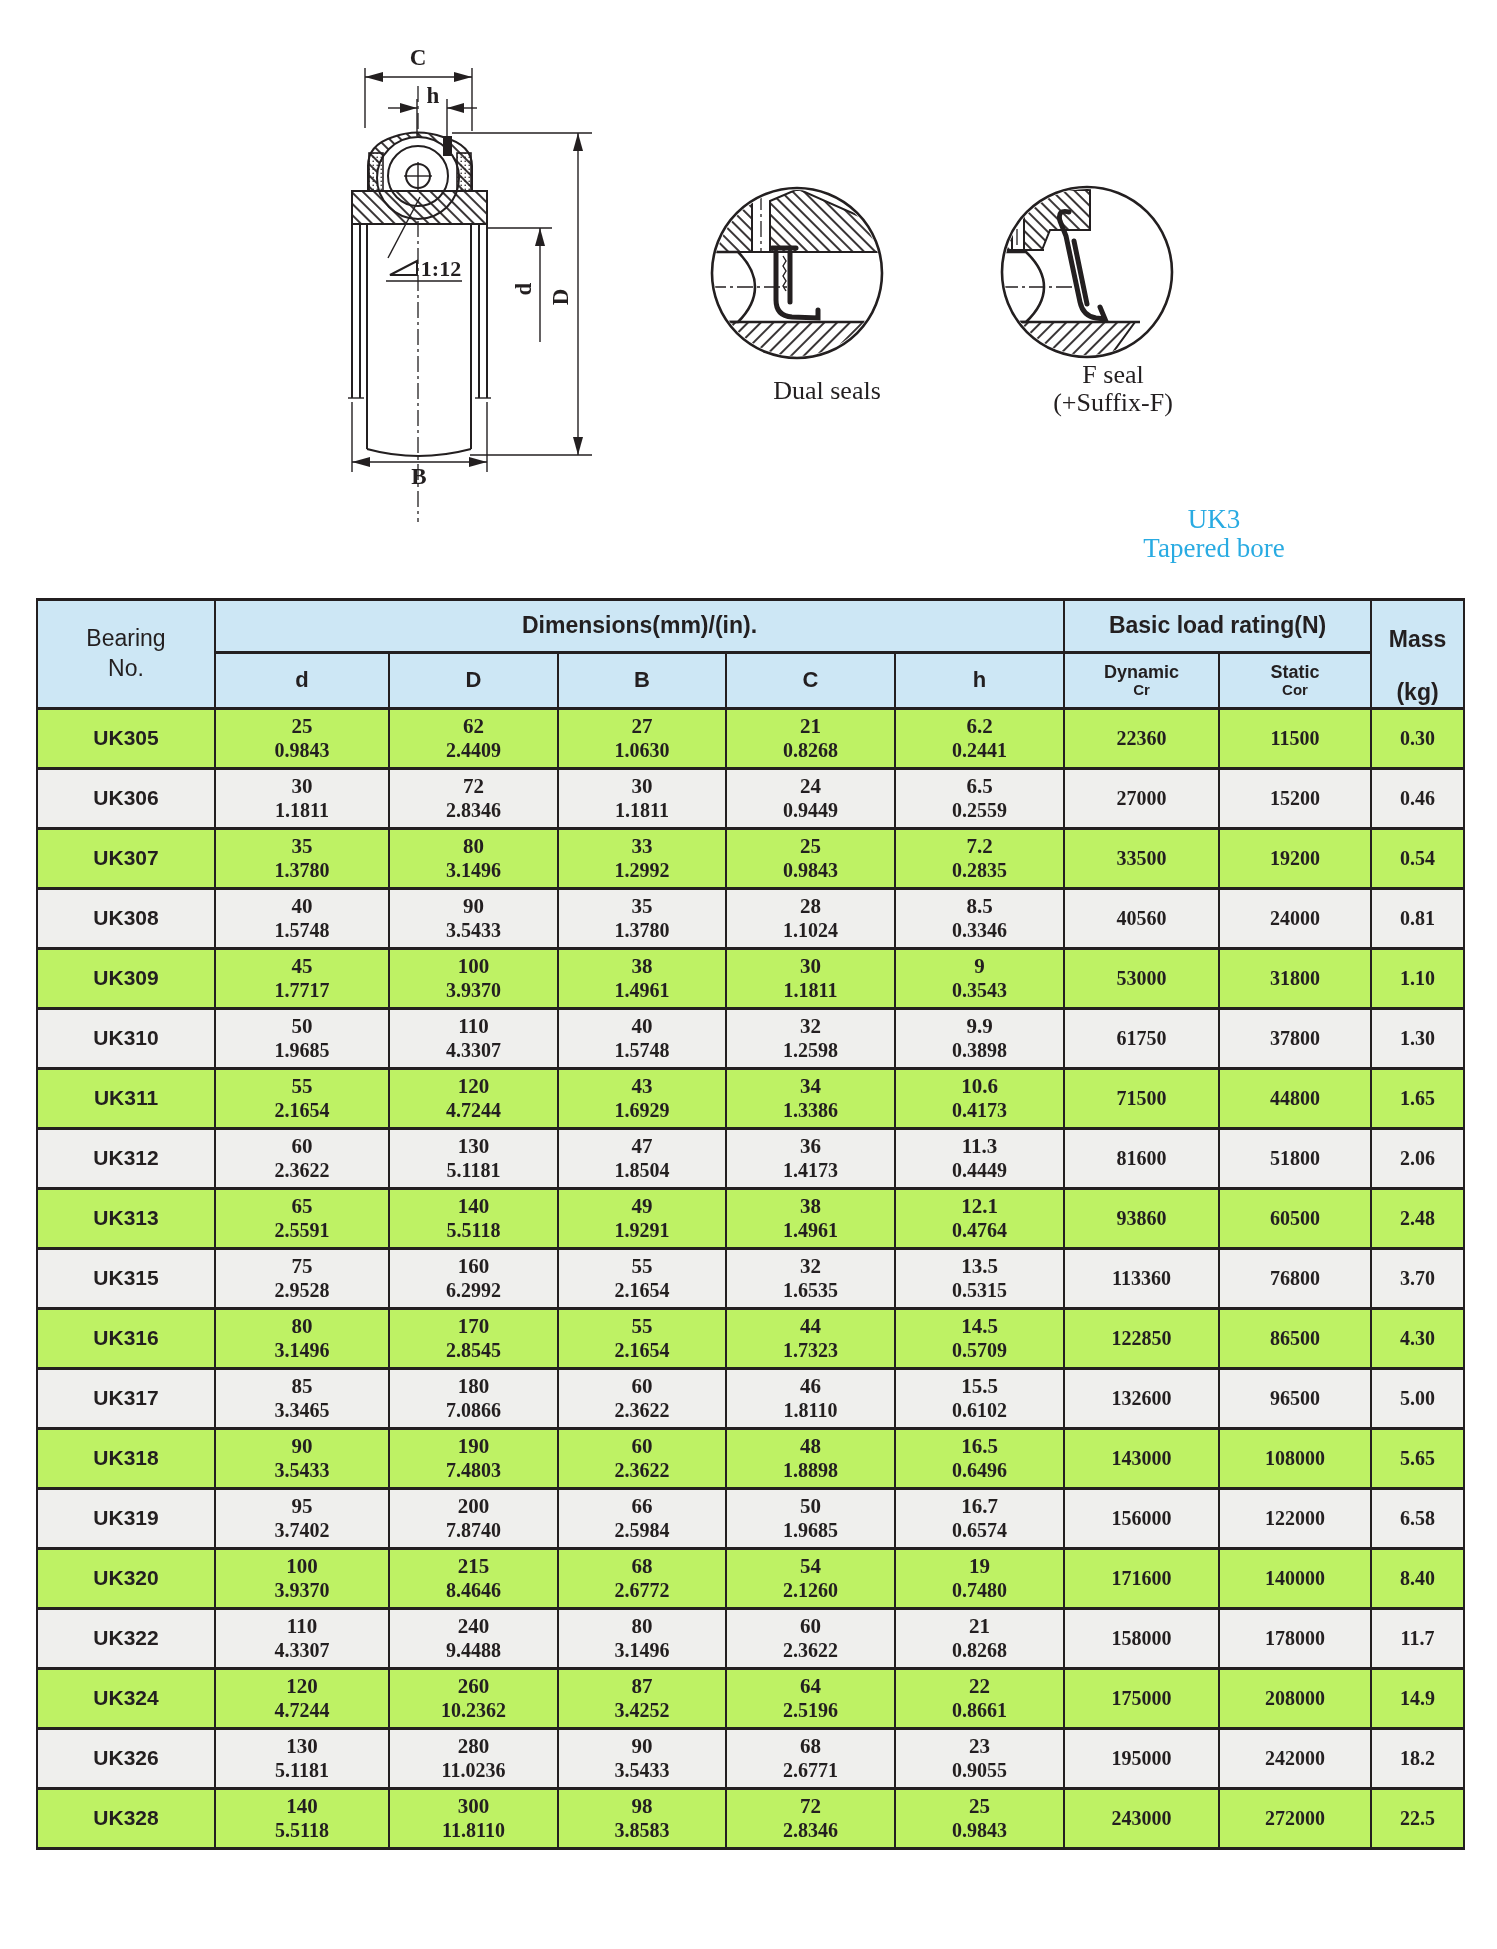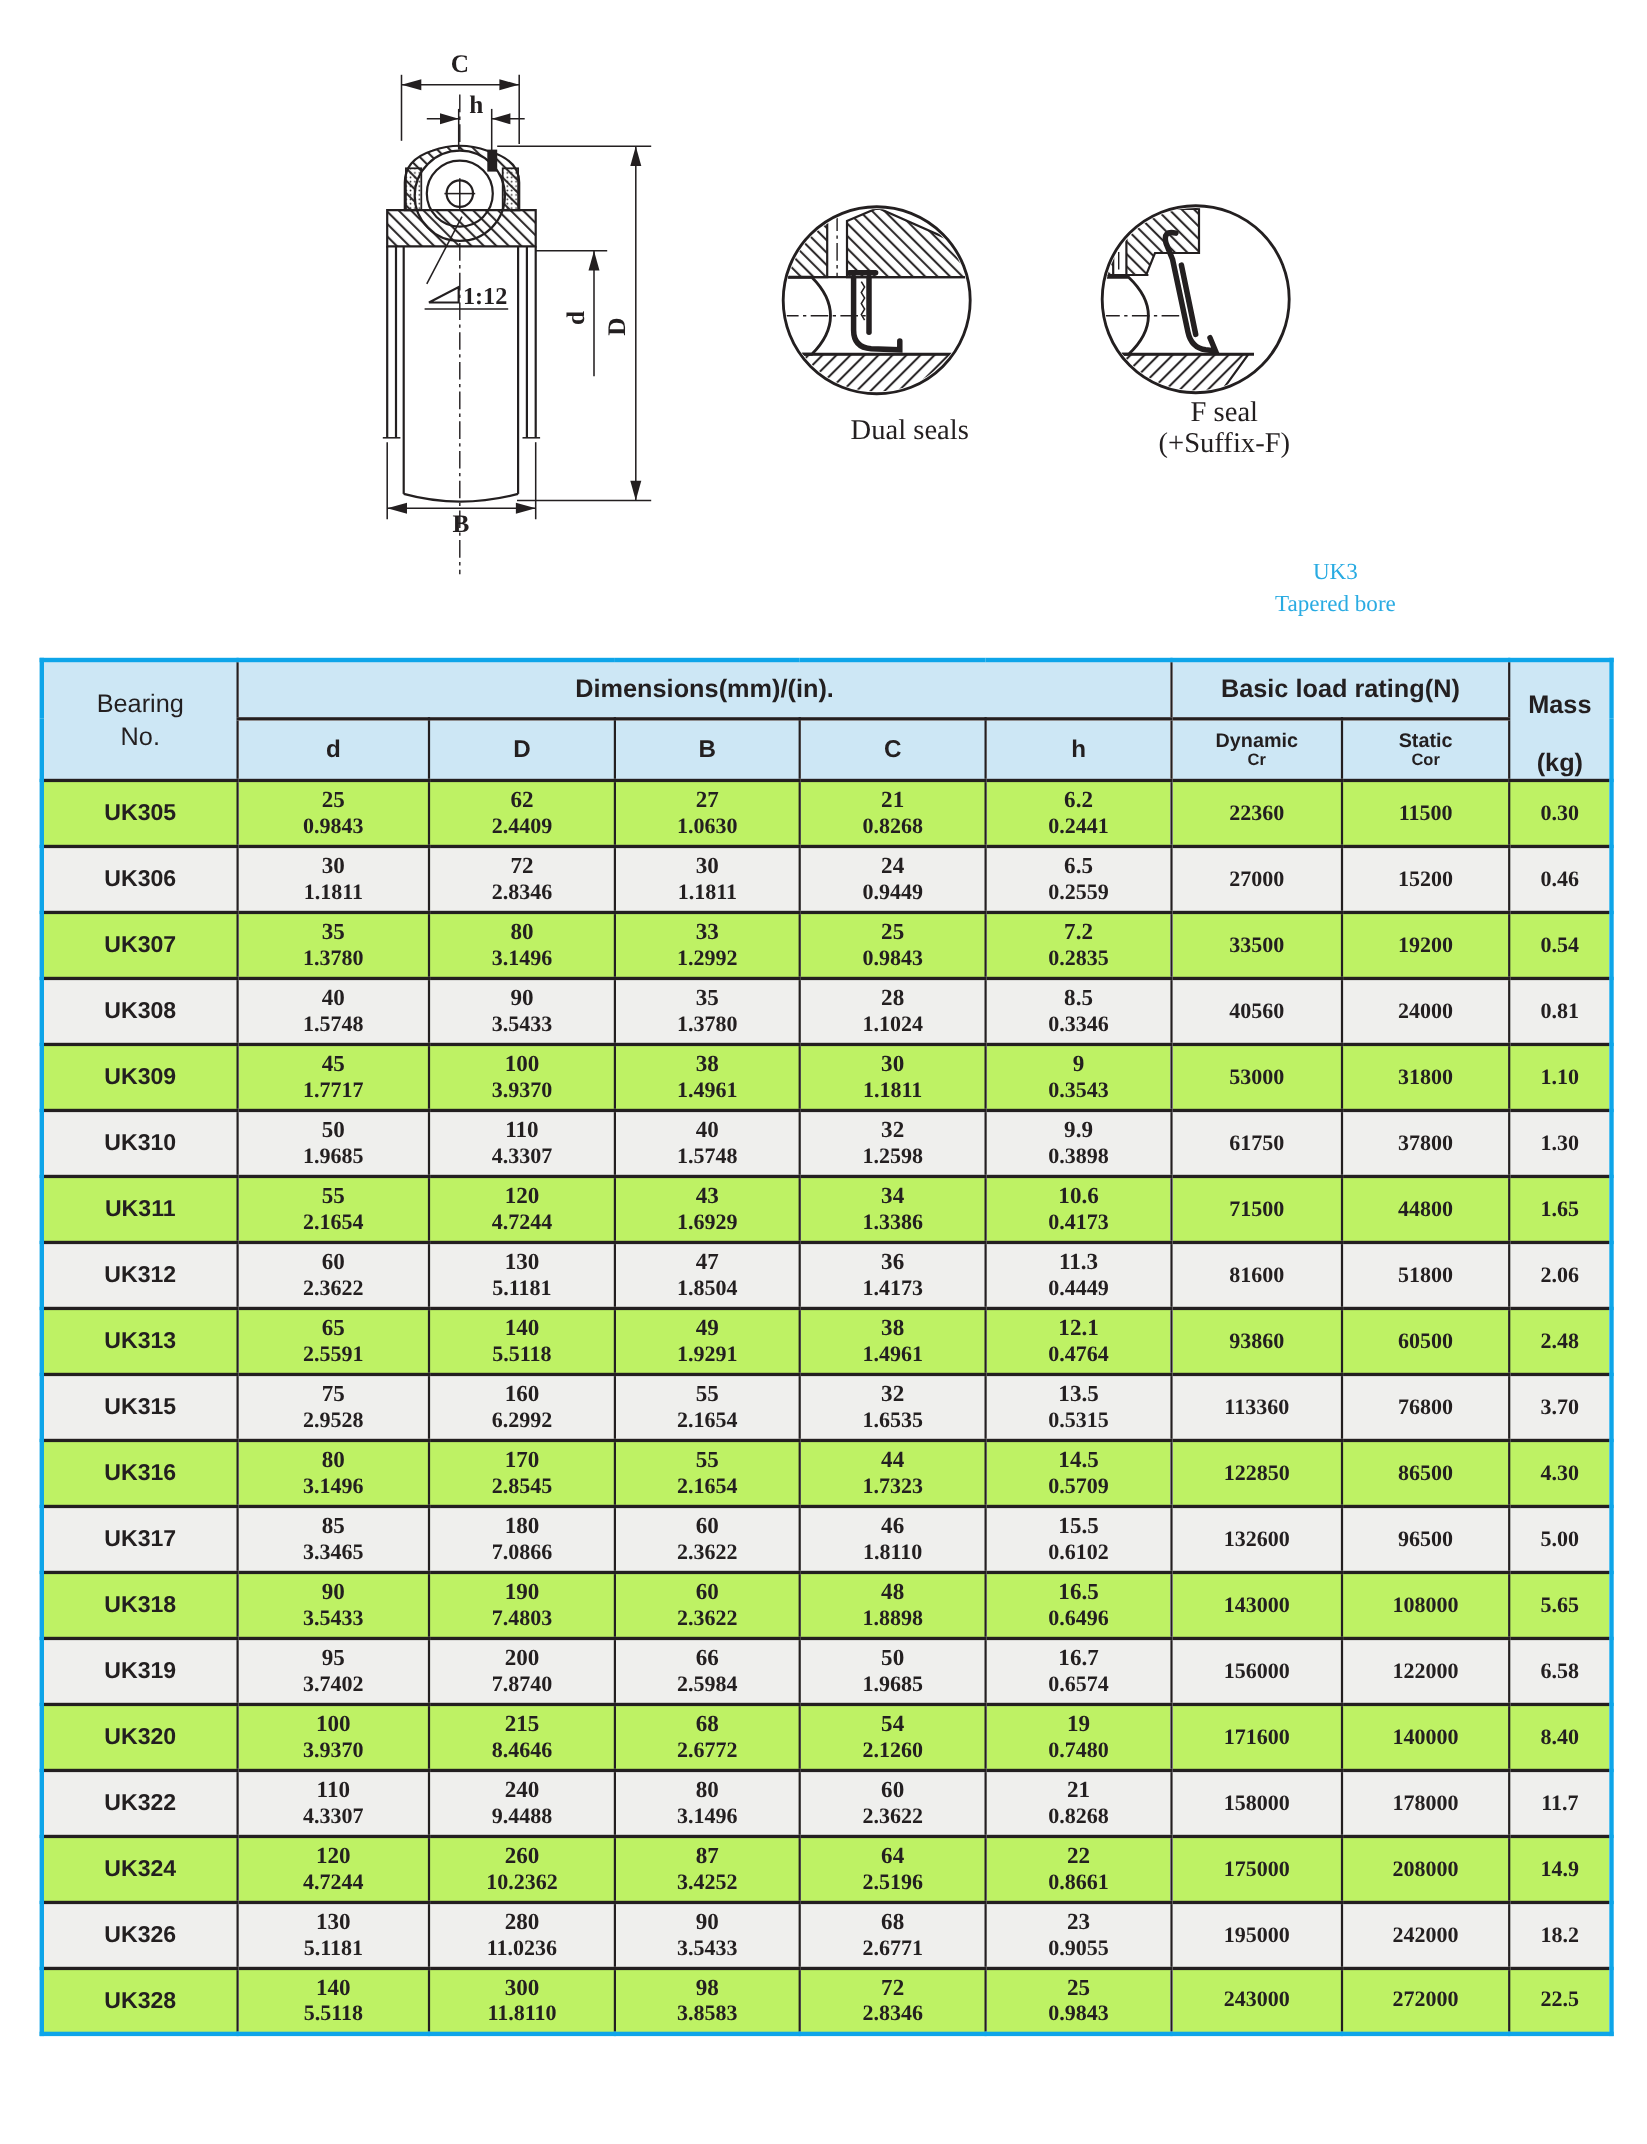--- a/index.html
+++ b/index.html
@@ -4,25 +4,25 @@
 <style>
   html,body{margin:0;padding:0;background:#fff;}
   .sheet{position:relative;width:1497px;height:1949px;background:#ffffff;color:#231f20;overflow:hidden;}
 
   
   .lbl{position:absolute;font-family:"Liberation Serif",serif;color:#231f20;white-space:nowrap;}
   .dimletter{font-weight:700;font-size:23px;transform:translateX(-50%);}
   .rot{transform:translate(-50%,-50%) rotate(-90deg);}
   .taper{font-weight:700;font-size:22px;transform:translateX(-50%);}
   .caption{font-size:26px;transform:translateX(-50%);text-align:center;line-height:28px;}
-  .series{font-size:21px;transform:translateX(-50%);text-align:center;line-height:29px;}
+  .series{font-size:27px;transform:translateX(-50%);text-align:center;line-height:29px;}
 
   
   .tblwrap{position:absolute;left:36px;top:598px;}
-  table{border-collapse:collapse;table-layout:fixed;width:1427px;border:4px solid #0ea5e9;}
+  table{border-collapse:collapse;table-layout:fixed;width:1427px;border:2px solid #0ea5e9;}
   th,td{border:solid #231f20;border-width:3px 2px;text-align:center;vertical-align:middle;padding:0;overflow:hidden;}
   thead th{background:#cde7f5;font-family:"Liberation Sans",sans-serif;font-weight:400;color:#231f20;}
   thead tr.r1{height:43px;}
   thead tr.r2{height:45px;}
   .th-main{font-size:23px;line-height:1.2;font-weight:bold;}
   .th-dim{font-size:22px;font-weight:700;}
   .th-sub .l1{font-size:18px;font-weight:700;line-height:1.05;}
   .th-sub .l2{font-size:15px;font-weight:700;line-height:1.05;}
   .th-mass div{font-size:23px;font-weight:700;line-height:1.25;margin-top:24px;}
   .th-bearing div{font-size:23px;line-height:1.3;}

